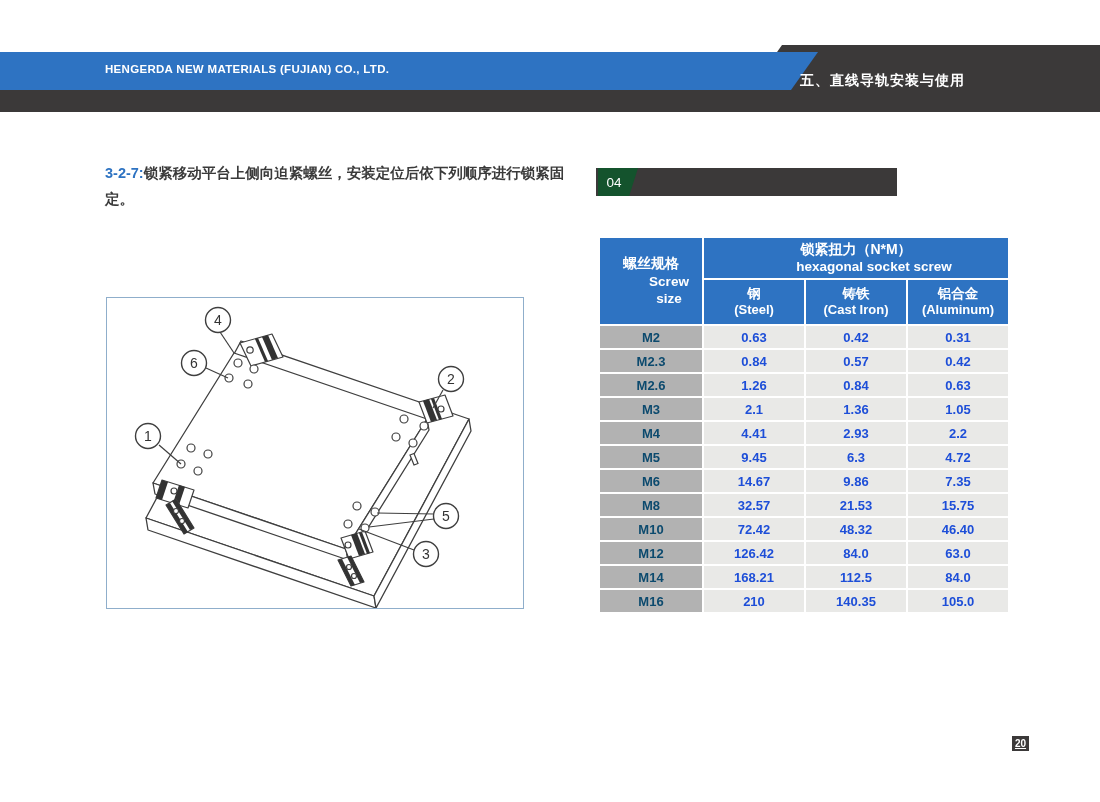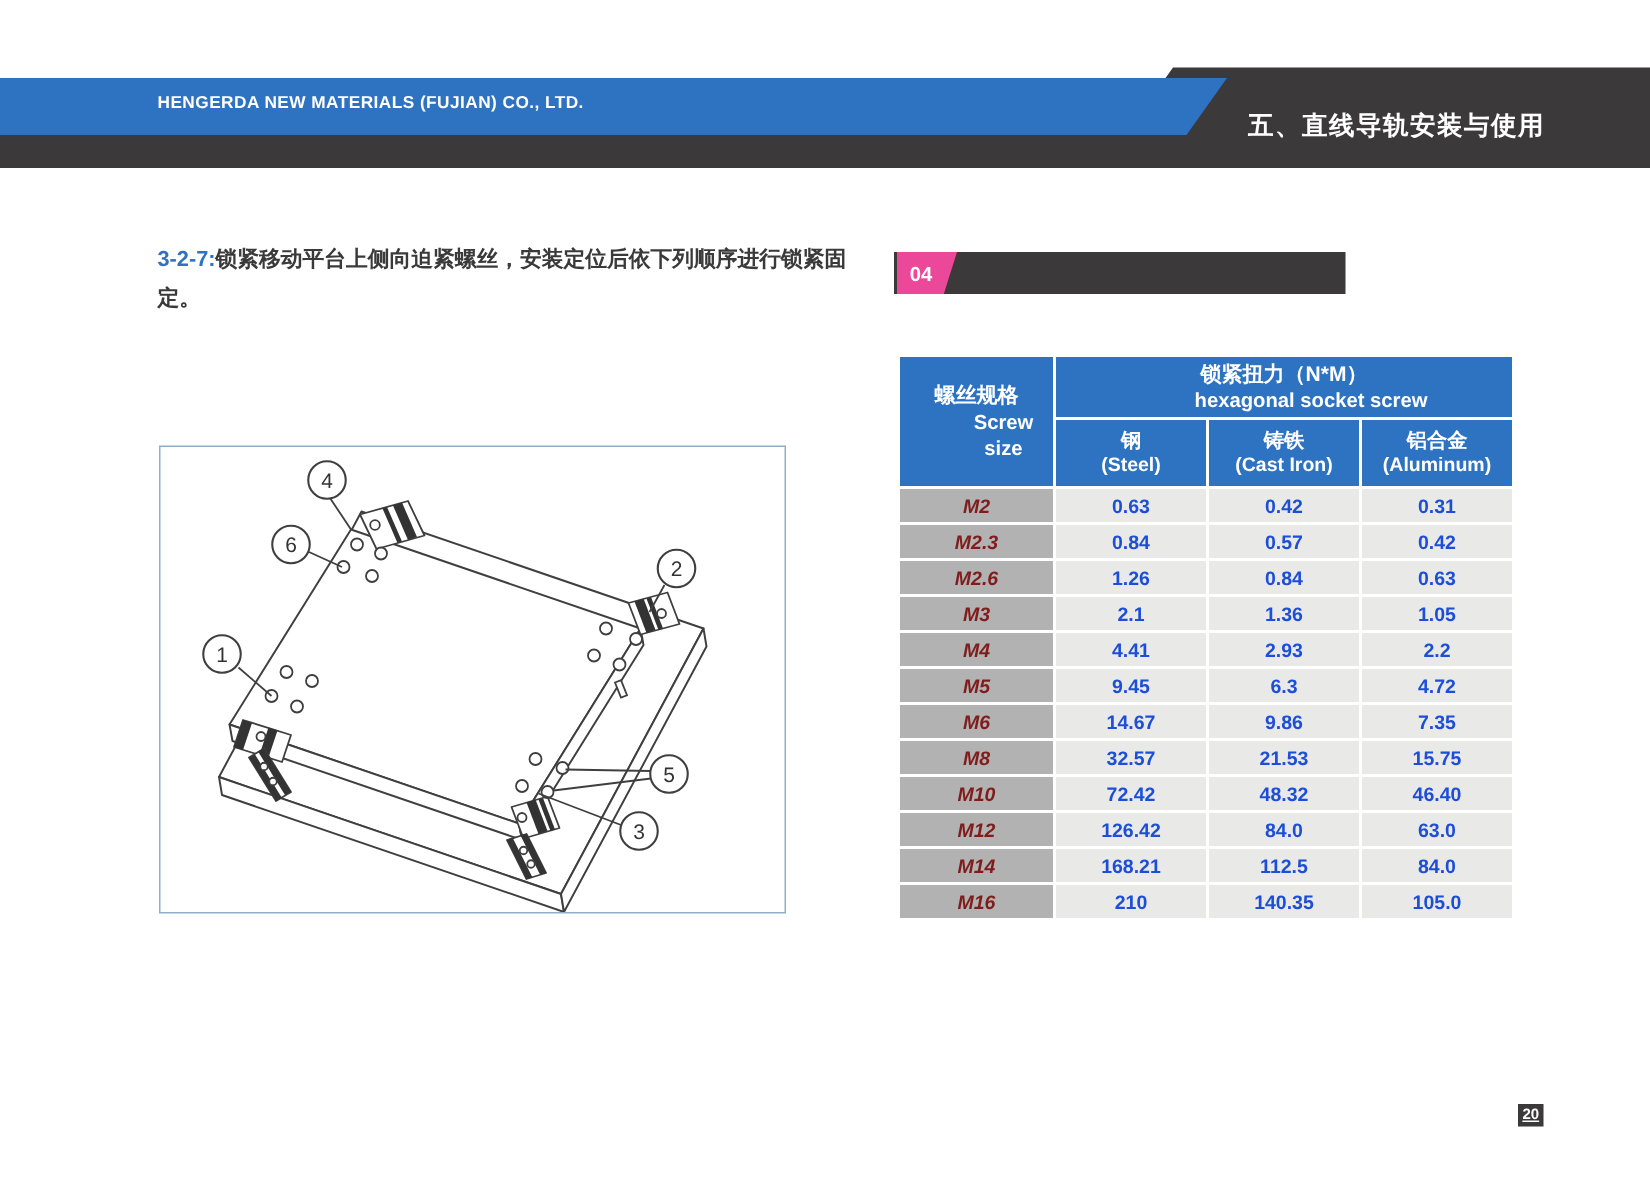--- a/index.html
+++ b/index.html
@@ -9,38 +9,38 @@
     font-family:"Liberation Sans","DejaVu Sans",sans-serif;
     -webkit-font-smoothing:antialiased;
   }
   
   .hdr-svg{position:absolute;left:0;top:0;}
   .company{
     position:absolute;left:105px;top:63px;color:#ffffff;
     font-size:11.5px;font-weight:bold;letter-spacing:.3px;
   }
   .chapter{
-    position:absolute;left:800px;top:72px;width:230px;text-align:right;
-    color:#ffffff;font-size:17px;font-weight:bold;letter-spacing:1px;
+    position:absolute;left:800px;top:72px;width:230px;text-align:left;
+    color:#ffffff;font-size:14px;font-weight:bold;letter-spacing:1px;
   }
   
   .intro{
     position:absolute;left:105px;top:160px;width:474px;
     font-size:14.5px;line-height:1.8;color:#3a3a3a;font-weight:bold;
   }
   .intro .lbl{color:#2E73C2;}
   
   .sec{
     position:absolute;left:596px;top:168px;width:301px;height:28px;
     background:#3B3939;
   }
   .sec .num{
-    position:absolute;left:2px;top:0;width:40px;height:28px;background:#ec4899;
+    position:absolute;left:2px;top:0;width:40px;height:28px;background:#14532d;
     clip-path:polygon(0 0,100% 0,78% 100%,0 100%);
-    color:#fff;font-size:13.5px;font-weight:bold;
+    color:#fff;font-size:13.5px;font-weight:normal;
     display:flex;align-items:center;justify-content:center;
     padding-right:8px;box-sizing:border-box;
   }
   .sec .ttl{
     position:absolute;left:50px;top:0;height:28px;display:flex;align-items:center;
     color:#fff;font-size:14px;font-weight:bold;letter-spacing:2px;
   }
   
   .diagram{
     position:absolute;left:106px;top:297px;width:416px;height:310px;
@@ -48,21 +48,21 @@
   }
   
   .torque{position:absolute;left:598px;top:236px;}
   table.tq{border-collapse:separate;border-spacing:2px;width:412px;table-layout:fixed;}
   table.tq th,table.tq td{padding:0;text-align:center;vertical-align:middle;}
   .th-blue{background:#2E73C2;color:#ffffff;font-weight:bold;}
   .zh-line{font-size:14px;line-height:1.3;}
   .en-line{font-size:13.5px;line-height:1.3;margin-left:36px;}
   .sub-zh{font-size:13.5px;line-height:1.3;}
   .sub-en{font-size:13px;line-height:1.3;}
-  td.size{background:#B2B2B2;color:#7f1d1d;font-size:13px;font-weight:bold;height:22px;font-style:italic;}
+  td.size{background:#B2B2B2;color:#0c4a6e;font-size:13px;font-weight:bold;height:22px;}
   td.val{background:#E9E9E7;color:#1d4ed8;font-size:13px;font-weight:bold;height:22px;}
   
   .pagenum{
     position:absolute;left:1012px;top:736px;width:17px;height:15px;
     background:#3B3939;color:#fff;font-size:10px;font-weight:bold;
     text-align:center;line-height:15px;text-decoration:underline;
   }
 </style>
 </head>
 <body>

